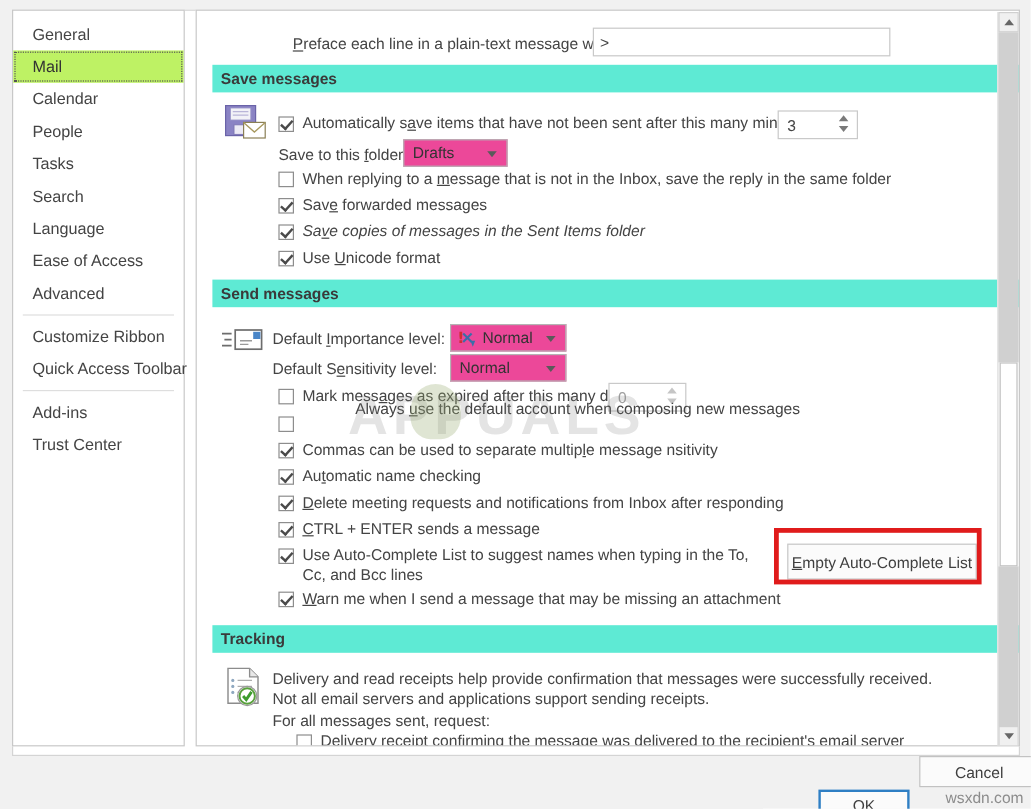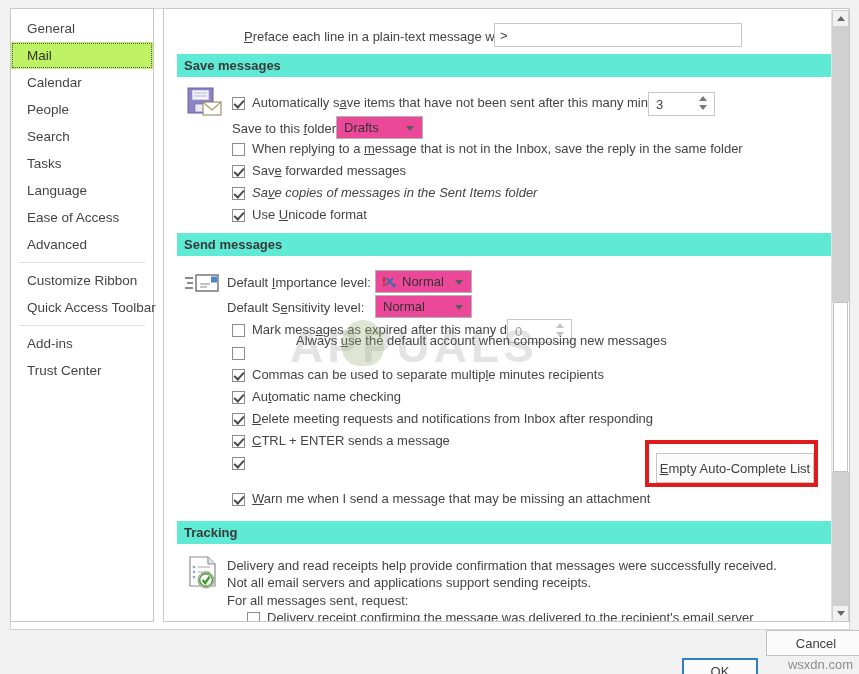--- a/index.html
+++ b/index.html
@@ -286,22 +286,22 @@
 
 <div id="root">
 
   <div class="dialog-body"></div>
 
   <div class="sidebar">
     <div class="side-item"><span>General</span></div>
     <div class="side-item selected"><span>Mail</span></div>
     <div class="side-item"><span>Calendar</span></div>
     <div class="side-item"><span>People</span></div>
+    <div class="side-item"><span>Tasks</span></div>
     <div class="side-item"><span>Search</span></div>
-    <div class="side-item"><span>Tasks</span></div>
     <div class="side-item"><span>Language</span></div>
     <div class="side-item"><span>Ease of Access</span></div>
     <div class="side-item"><span>Advanced</span></div>
     <div class="side-sep"></div>
     <div class="side-item"><span>Customize Ribbon</span></div>
     <div class="side-item"><span>Quick Access Toolbar</span></div>
     <div class="side-sep"></div>
     <div class="side-item"><span>Add-ins</span></div>
     <div class="side-item"><span>Trust Center</span></div>
   </div>
@@ -420,39 +420,42 @@
           </span>
       </div>
 
       <div class="cbox" style="left:68px; top:338px;"></div>
       <div class="row lbl" style="left:88px; top:324px;margin-left:44px;">
         <span>Always </span><u>u</u><span>se the default account when composing new messages</span>
       </div>
 
       <div class="cbox checked" style="left:68px; top:360px;"></div>
       <div class="row lbl" style="left:88px; top:358px;">
-        <span>Commas can be used to separate multip</span><u>l</u><span>e minutes recipients</span>
+        <span>Commas can be used to separate multip</span><u>l</u><span>e message nsitivity</span>
       </div>
 
       <div class="cbox checked" style="left:68px; top:382px;"></div>
       <div class="row lbl" style="left:88px; top:380px;">
         <span>Au</span><u>t</u><span>omatic name checking</span>
       </div>
 
       <div class="cbox checked" style="left:68px; top:404px;"></div>
       <div class="row lbl" style="left:88px; top:402px;">
         <u>D</u><span>elete meeting requests and notifications from Inbox after responding</span>
       </div>
 
       <div class="cbox checked" style="left:68px; top:426px;"></div>
       <div class="row lbl" style="left:88px; top:424px;">
         <u>C</u><span>TRL + ENTER sends a message</span>
       </div>
 
       <div class="cbox checked" style="left:68px; top:448px;"></div>
+      <div class="row lbl wrap" style="left:88px; top:446px; width:385px; line-height:16px;">
+        <span>Use Auto-Complete List to su</span><u>g</u><span>gest names when typing in the To, Cc, and Bcc lines</span>
+      </div>
 
       <div class="cbox checked" style="left:68px; top:484px;"></div>
       <div class="row lbl" style="left:88px; top:482px;">
         <u>W</u><span>arn me when I send a message that may be missing an attachment</span>
       </div>
 
       <div class="pbtn" style="left:492px; top:444px; width:158px; height:30px;">
         <span><u>E</u><span>mpty Auto-Complete List</span></span>
       </div>
 

